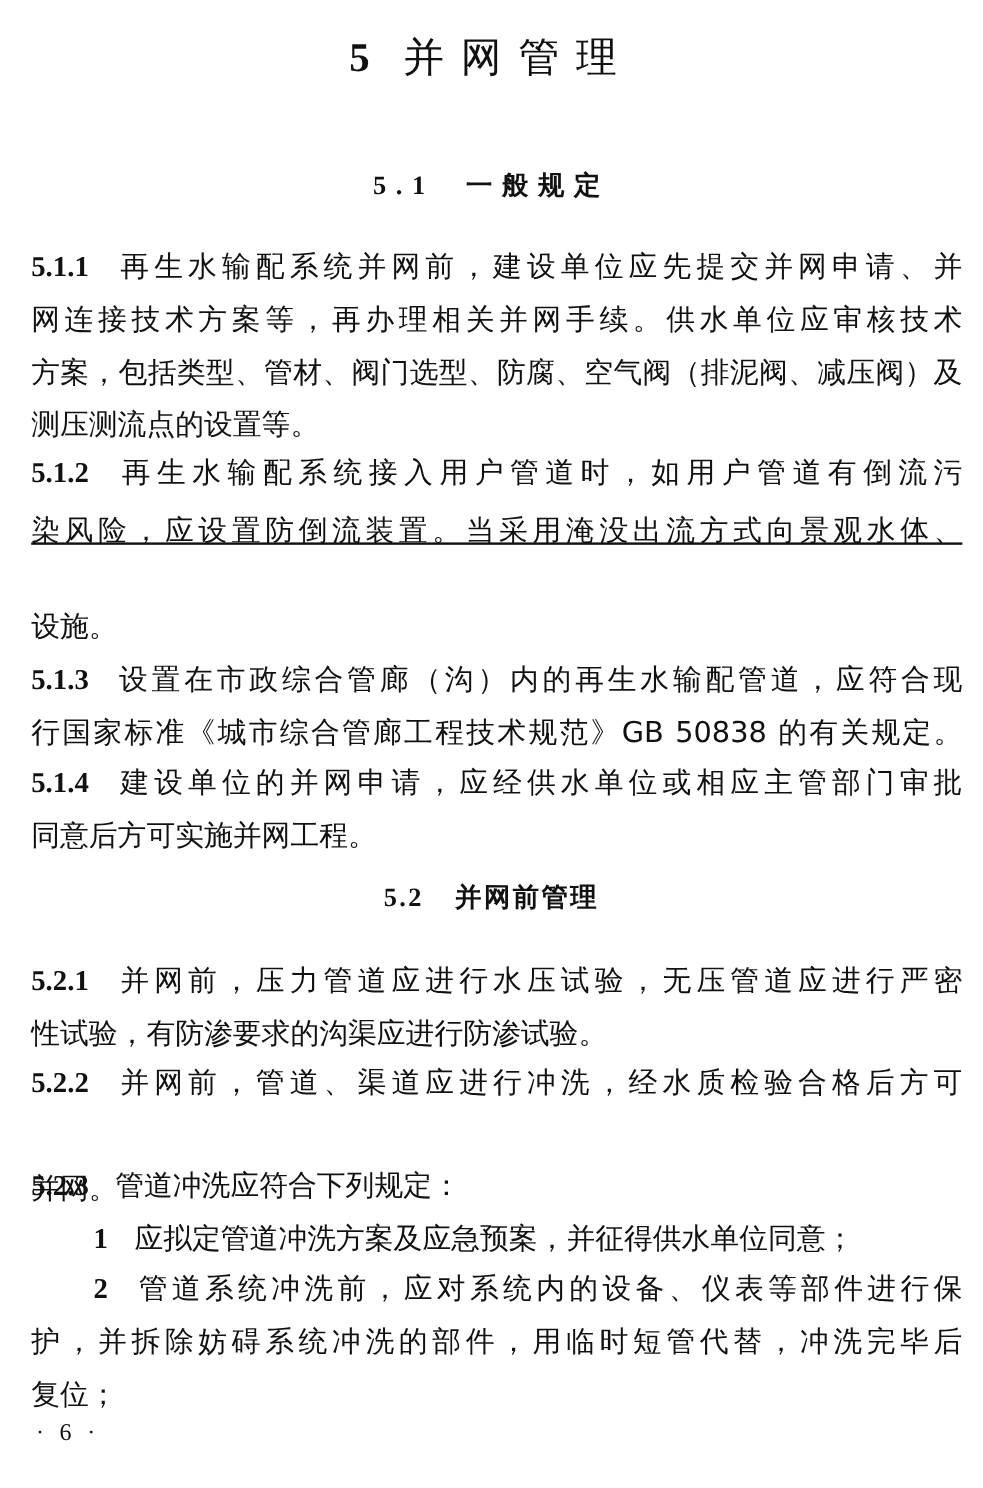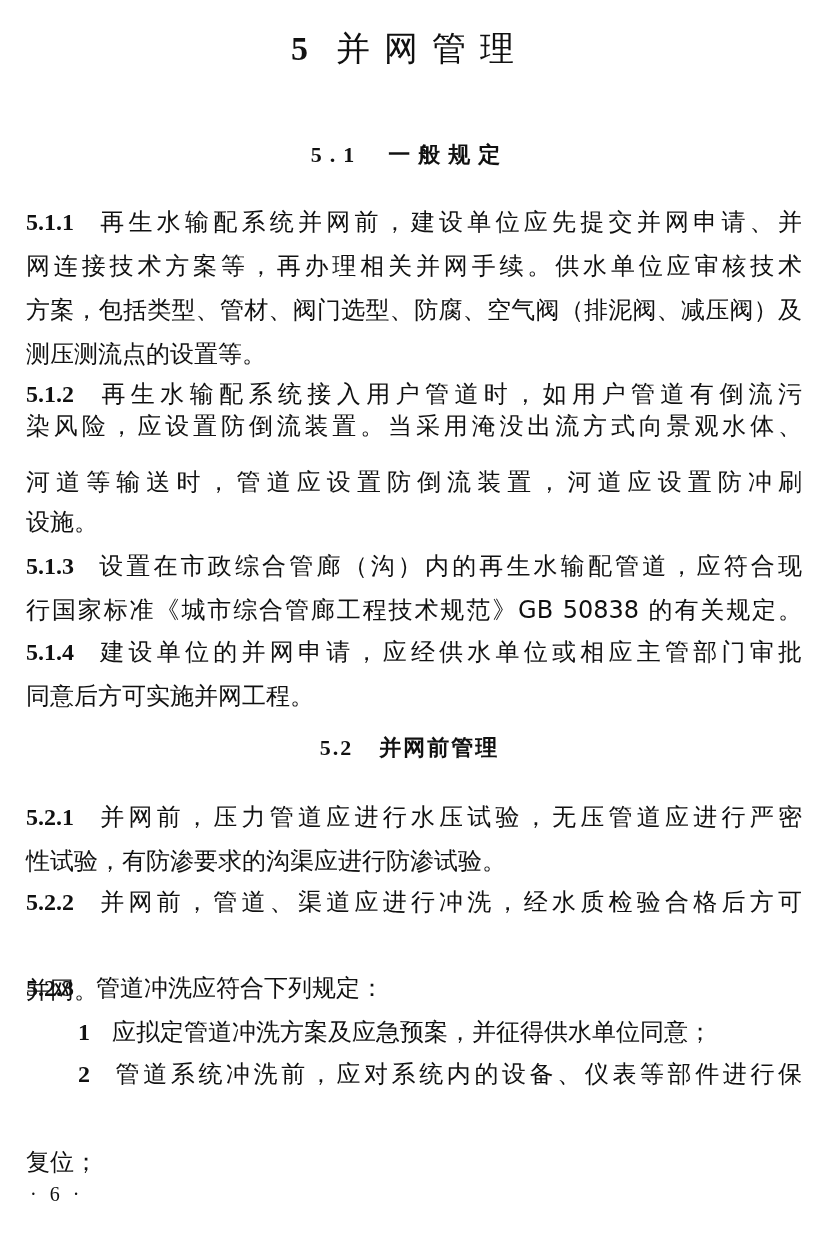--- a/index.html
+++ b/index.html
@@ -102,22 +102,21 @@
   <div class="line" style="top:200px;">
     <span class="clause-num">5.1.1</span><span>再生水输配系统并网前，建设单位应先提交并网申请、并</span>
   </div>
   <div class="line" style="top:244px;"><span>网连接技术方案等，再办理相关并网手续。供水单位应审核技术</span></div>
   <div class="line" style="top:288px;"><span>方案，包括类型、管材、阀门选型、防腐、空气阀（排泥阀、减压阀）及</span></div>
   <div class="line last" style="top:332px;"><span>测压测流点的设置等。</span></div>
 
   <div class="line" style="top:372px;">
     <span class="clause-num">5.1.2</span><span>再生水输配系统接入用户管道时，如用户管道有倒流污</span>
   </div>
-  <div class="line" style="top:404px;"><span>染风险，应设置防倒流装置。当采用淹没出流方式向景观水体、</span></div>
-  <div class="line" style="top:460px;"><span>河道等输送时，管道应设置防倒流装置，河道应设置防冲刷</span></div>
+  <div class="line" style="top:420px;text-decoration:underline;"><span>染风险，应设置防倒流装置。当采用淹没出流方式向景观水体、</span></div>
   <div class="line last" style="top:500px;"><span>设施。</span></div>
 
   <div class="line" style="top:544px;">
     <span class="clause-num">5.1.3</span><span>设置在市政综合管廊（沟）内的再生水输配管道，应符合现</span>
   </div>
   <div class="line" style="top:588px;"><span>行国家标准《城市综合管廊工程技术规范》GB 50838 的有关规定。</span></div>
 
   <div class="line" style="top:630px;">
     <span class="clause-num">5.1.4</span><span>建设单位的并网申请，应经供水单位或相应主管部门审批</span>
   </div>
@@ -141,16 +140,17 @@
     <span class="clause-num">5.2.3</span><span>管道冲洗应符合下列规定：</span>
   </div>
 
   <div class="line last" style="top:1010px;">
     <span class="item-num">1</span><span>应拟定管道冲洗方案及应急预案，并征得供水单位同意；</span>
   </div>
 
   <div class="line" style="top:1052px;">
     <span class="item-num">2</span><span>管道系统冲洗前，应对系统内的设备、仪表等部件进行保</span>
   </div>
+  <div class="line" style="top:1096px;"><span>护，并拆除妨碍系统冲洗的部件，用临时短管代替，冲洗完毕后</span></div>
   <div class="line last" style="top:1140px;"><span>复位；</span></div>
 
   <div class="page-number">· 6 ·</div>
 </div>
 
 </body></html>

